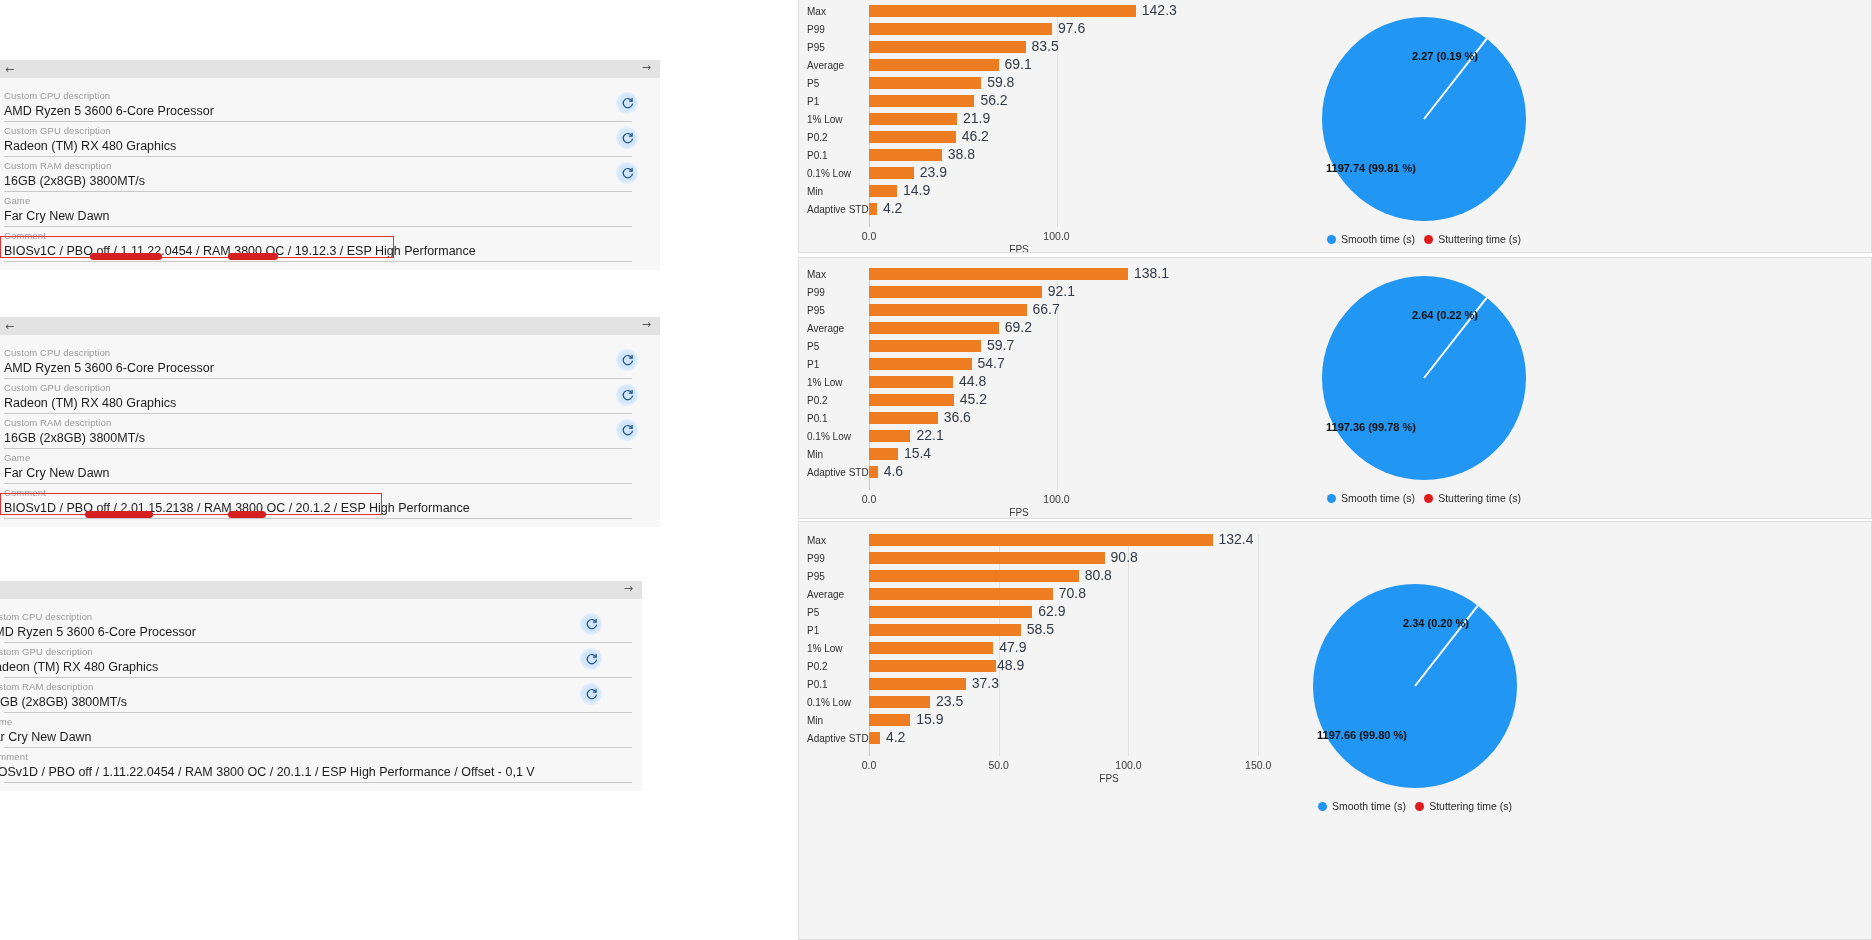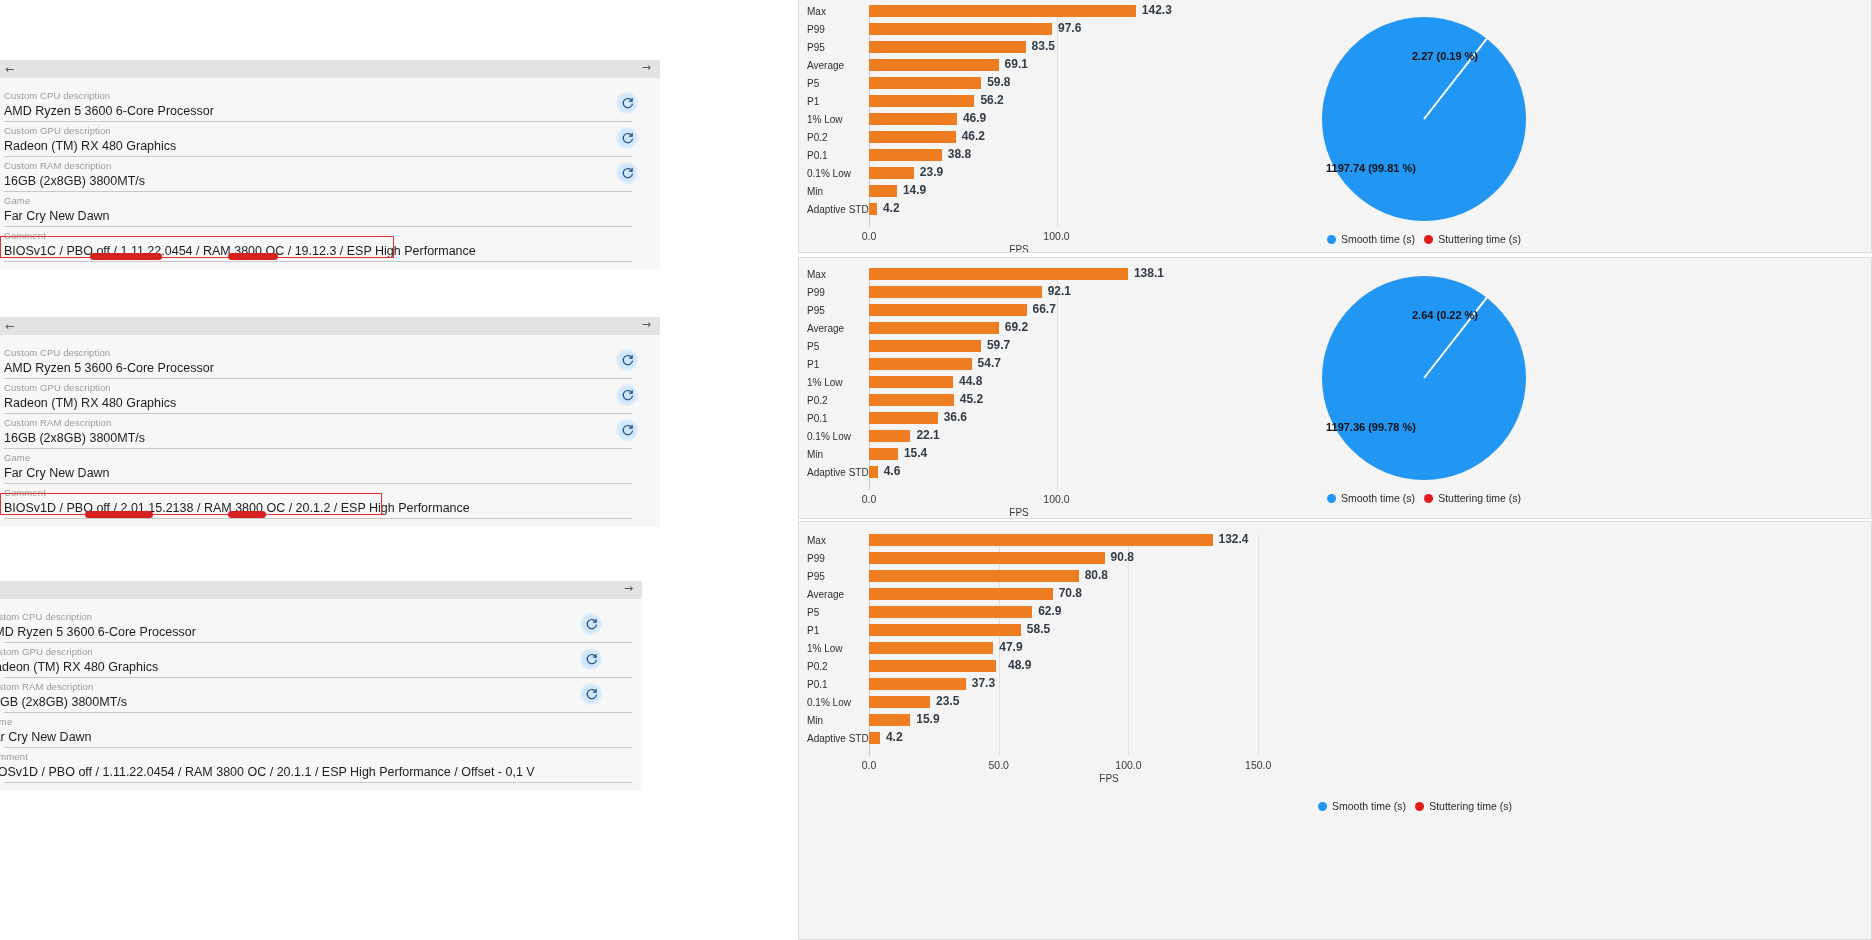--- a/index.html
+++ b/index.html
@@ -65,21 +65,21 @@
 
   .bars-area { position: absolute; left: 0; top: 0; }
   .bar-row { position: absolute; left: 0; width: 100%; }
   .bar-label {
     position: absolute; left: 8px; top: 0;
     font-size: 10px; color: #2f2f2f; line-height: 12px; white-space: nowrap;
   }
   .bar-rect { position: absolute; top: 0; background: #ee7d22; height: 12px; }
   .bar-val {
     position: absolute; top: -1px;
-    font-size: 12px; font-weight: bold; color: #333b47; line-height: 13px; white-space: nowrap;
+    font-size: 14px; font-weight: normal; color: #333b47; line-height: 13px; white-space: nowrap;
   }
 
   .gridline { position: absolute; width: 1px; background: #e0e0e0; }
   .tick-label {
     position: absolute; font-size: 10.5px; color: #3a3a3a;
     transform: translateX(-50%); white-space: nowrap;
   }
   .axis-title {
     position: absolute; font-size: 10px; color: #3a3a3a;
     transform: translateX(-50%); white-space: nowrap;
@@ -306,21 +306,21 @@
                 <div class="bar-val" style="left: 188.125px;">59.8</div>
               </div>
               <div class="bar-row" style="top: 90px; height: 18px;">
                 <div class="bar-label" style="top: 1px;">P1</div>
                 <div class="bar-rect" style="left: 70px; width: 105.375px; background: rgb(238, 125, 34);"></div>
                 <div class="bar-val" style="left: 181.375px;">56.2</div>
               </div>
               <div class="bar-row" style="top: 108px; height: 18px;">
                 <div class="bar-label" style="top: 1px;">1% Low</div>
                 <div class="bar-rect" style="left: 70px; width: 87.9375px; background: rgb(238, 125, 34);"></div>
-                <div class="bar-val" style="left: 163.938px;">46.9</div>
+                <div class="bar-val" style="left: 163.938px;">21.9</div>
               </div>
               <div class="bar-row" style="top: 126px; height: 18px;">
                 <div class="bar-label" style="top: 1px;">P0.2</div>
                 <div class="bar-rect" style="left: 70px; width: 86.625px; background: rgb(238, 125, 34);"></div>
                 <div class="bar-val" style="left: 162.625px;">46.2</div>
               </div>
               <div class="bar-row" style="top: 144px; height: 18px;">
                 <div class="bar-label" style="top: 1px;">P0.1</div>
                 <div class="bar-rect" style="left: 70px; width: 72.75px; background: rgb(238, 125, 34);"></div>
                 <div class="bar-val" style="left: 148.75px;">38.8</div>
@@ -487,21 +487,21 @@
                 <div class="bar-val" style="left: 227.784px;">58.5</div>
               </div>
               <div class="bar-row" style="top: 108px; height: 18px;">
                 <div class="bar-label" style="top: 1px;">1% Low</div>
                 <div class="bar-rect" style="left: 70px; width: 124.281px; background: rgb(238, 125, 34);"></div>
                 <div class="bar-val" style="left: 200.281px;">47.9</div>
               </div>
               <div class="bar-row" style="top: 126px; height: 18px;">
                 <div class="bar-label" style="top: 1px;">P0.2</div>
                 <div class="bar-rect" style="left: 70px; width: 126.876px; background: rgb(238, 125, 34);"></div>
-                <div class="bar-val" style="left: 209px;">48.9</div>
+                <div class="bar-val" style="left: 198px;">48.9</div>
               </div>
               <div class="bar-row" style="top: 144px; height: 18px;">
                 <div class="bar-label" style="top: 1px;">P0.1</div>
                 <div class="bar-rect" style="left: 70px; width: 96.7784px; background: rgb(238, 125, 34);"></div>
                 <div class="bar-val" style="left: 172.778px;">37.3</div>
               </div>
               <div class="bar-row" style="top: 162px; height: 18px;">
                 <div class="bar-label" style="top: 1px;">0.1% Low</div>
                 <div class="bar-rect" style="left: 70px; width: 60.973px; background: rgb(238, 125, 34);"></div>
                 <div class="bar-val" style="left: 136.973px;">23.5</div>
@@ -515,20 +515,26 @@
                 <div class="bar-label" style="top: 1px;">Adaptive STD</div>
                 <div class="bar-rect" style="left: 70px; width: 10.8973px; background: rgb(238, 125, 34);"></div>
                 <div class="bar-val" style="left: 86.8973px;">4.2</div>
               </div>
             </div>
             <div class="tick-label" style="left: 70px; top: 237px;">0.0</div>
             <div class="tick-label" style="left: 199.73px; top: 237px;">50.0</div>
             <div class="tick-label" style="left: 329.459px; top: 237px;">100.0</div>
             <div class="tick-label" style="left: 459.189px; top: 237px;">150.0</div>
             <div class="axis-title" style="left: 310px; top: 251px;">FPS</div>
+            <div class="pie-wrap" style="left: 514px; top: 62px; width: 204px; height: 204px;">
+              <div class="pie" style="left: 0px; top: 0px; width: 204px; height: 204px; background: rgb(33, 150, 243);"></div>
+              <div class="pie-split" style="left: 101px; top: 0px; height: 102px; transform: rotate(38deg);"></div>
+              <div class="pie-lbl-small" style="left: 90px; top: 32.64px;">2.34 (0.20 %)</div>
+              <div class="pie-lbl-big" style="left: 4px; top: 144.84px;">1197.66 (99.80 %)</div>
+            </div>
             <div class="legend" style="left: 616px; top: 278px;">
               <div class="legend-item">
                 <span class="legend-dot" style="background: rgb(33, 150, 243);"></span>
                 <span class="legend-text">Smooth time (s)</span>
               </div>
               <div class="legend-item">
                 <span class="legend-dot" style="background: rgb(224, 27, 27);"></span>
                 <span class="legend-text">Stuttering time (s)</span>
               </div>
             </div>

